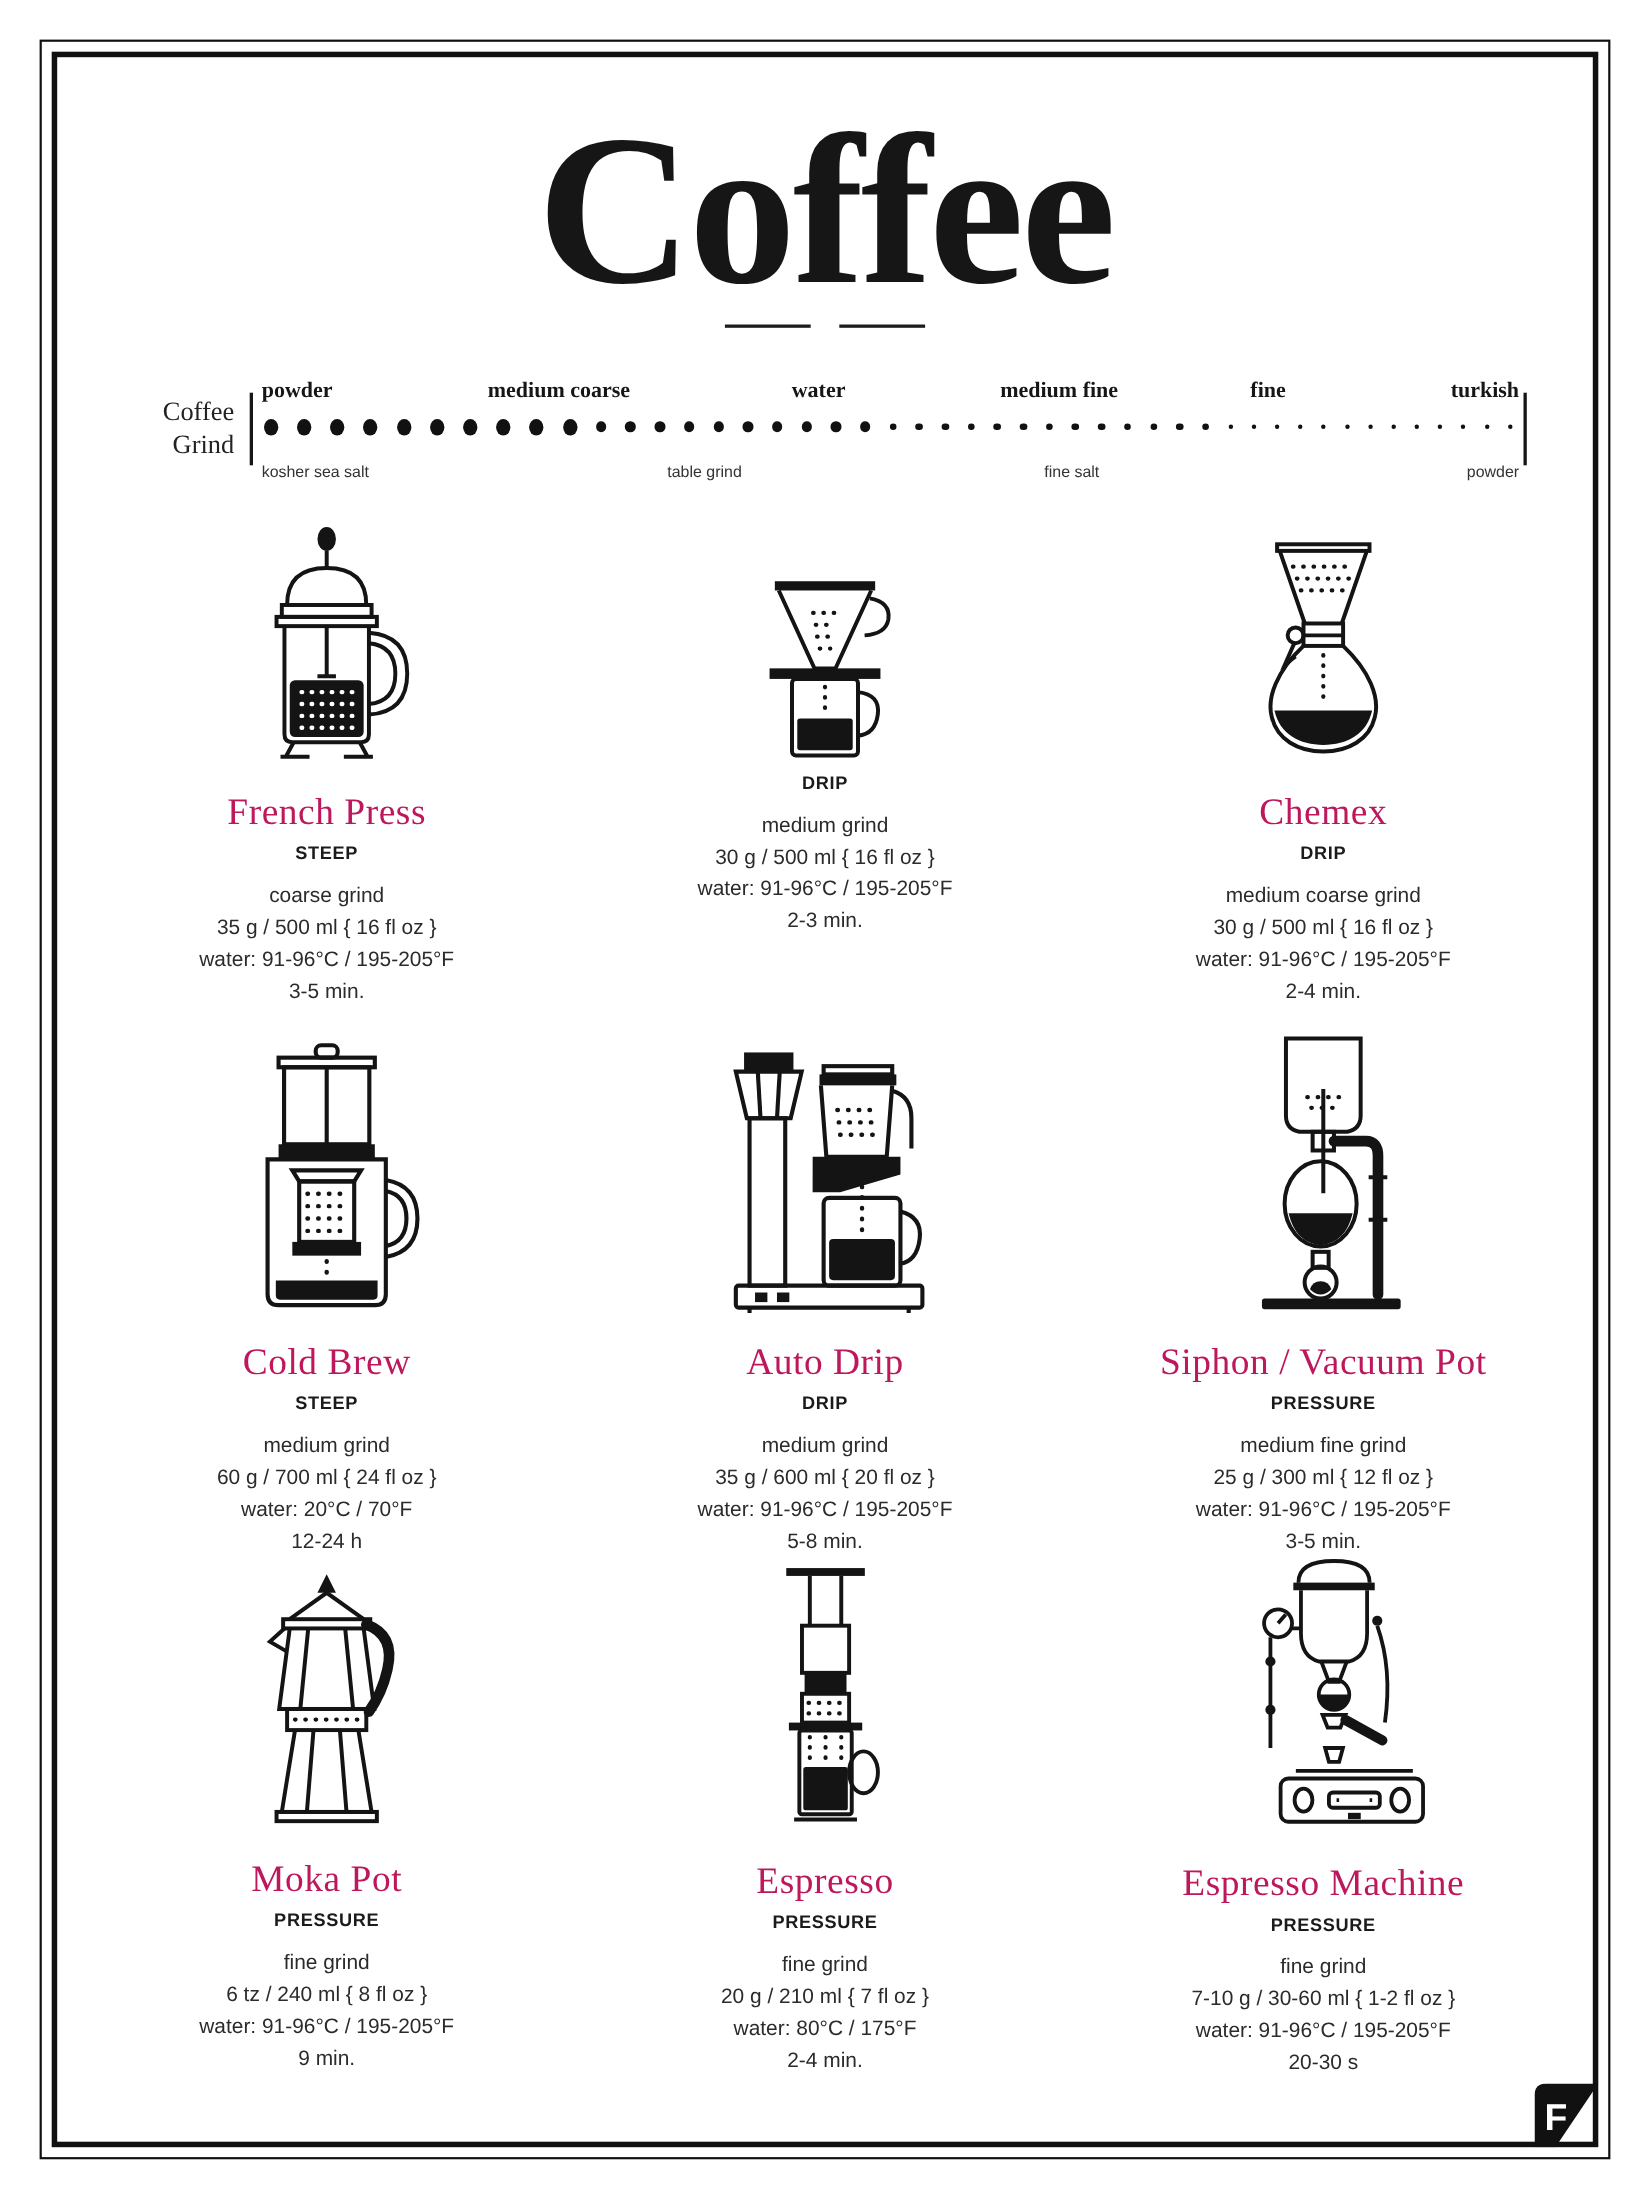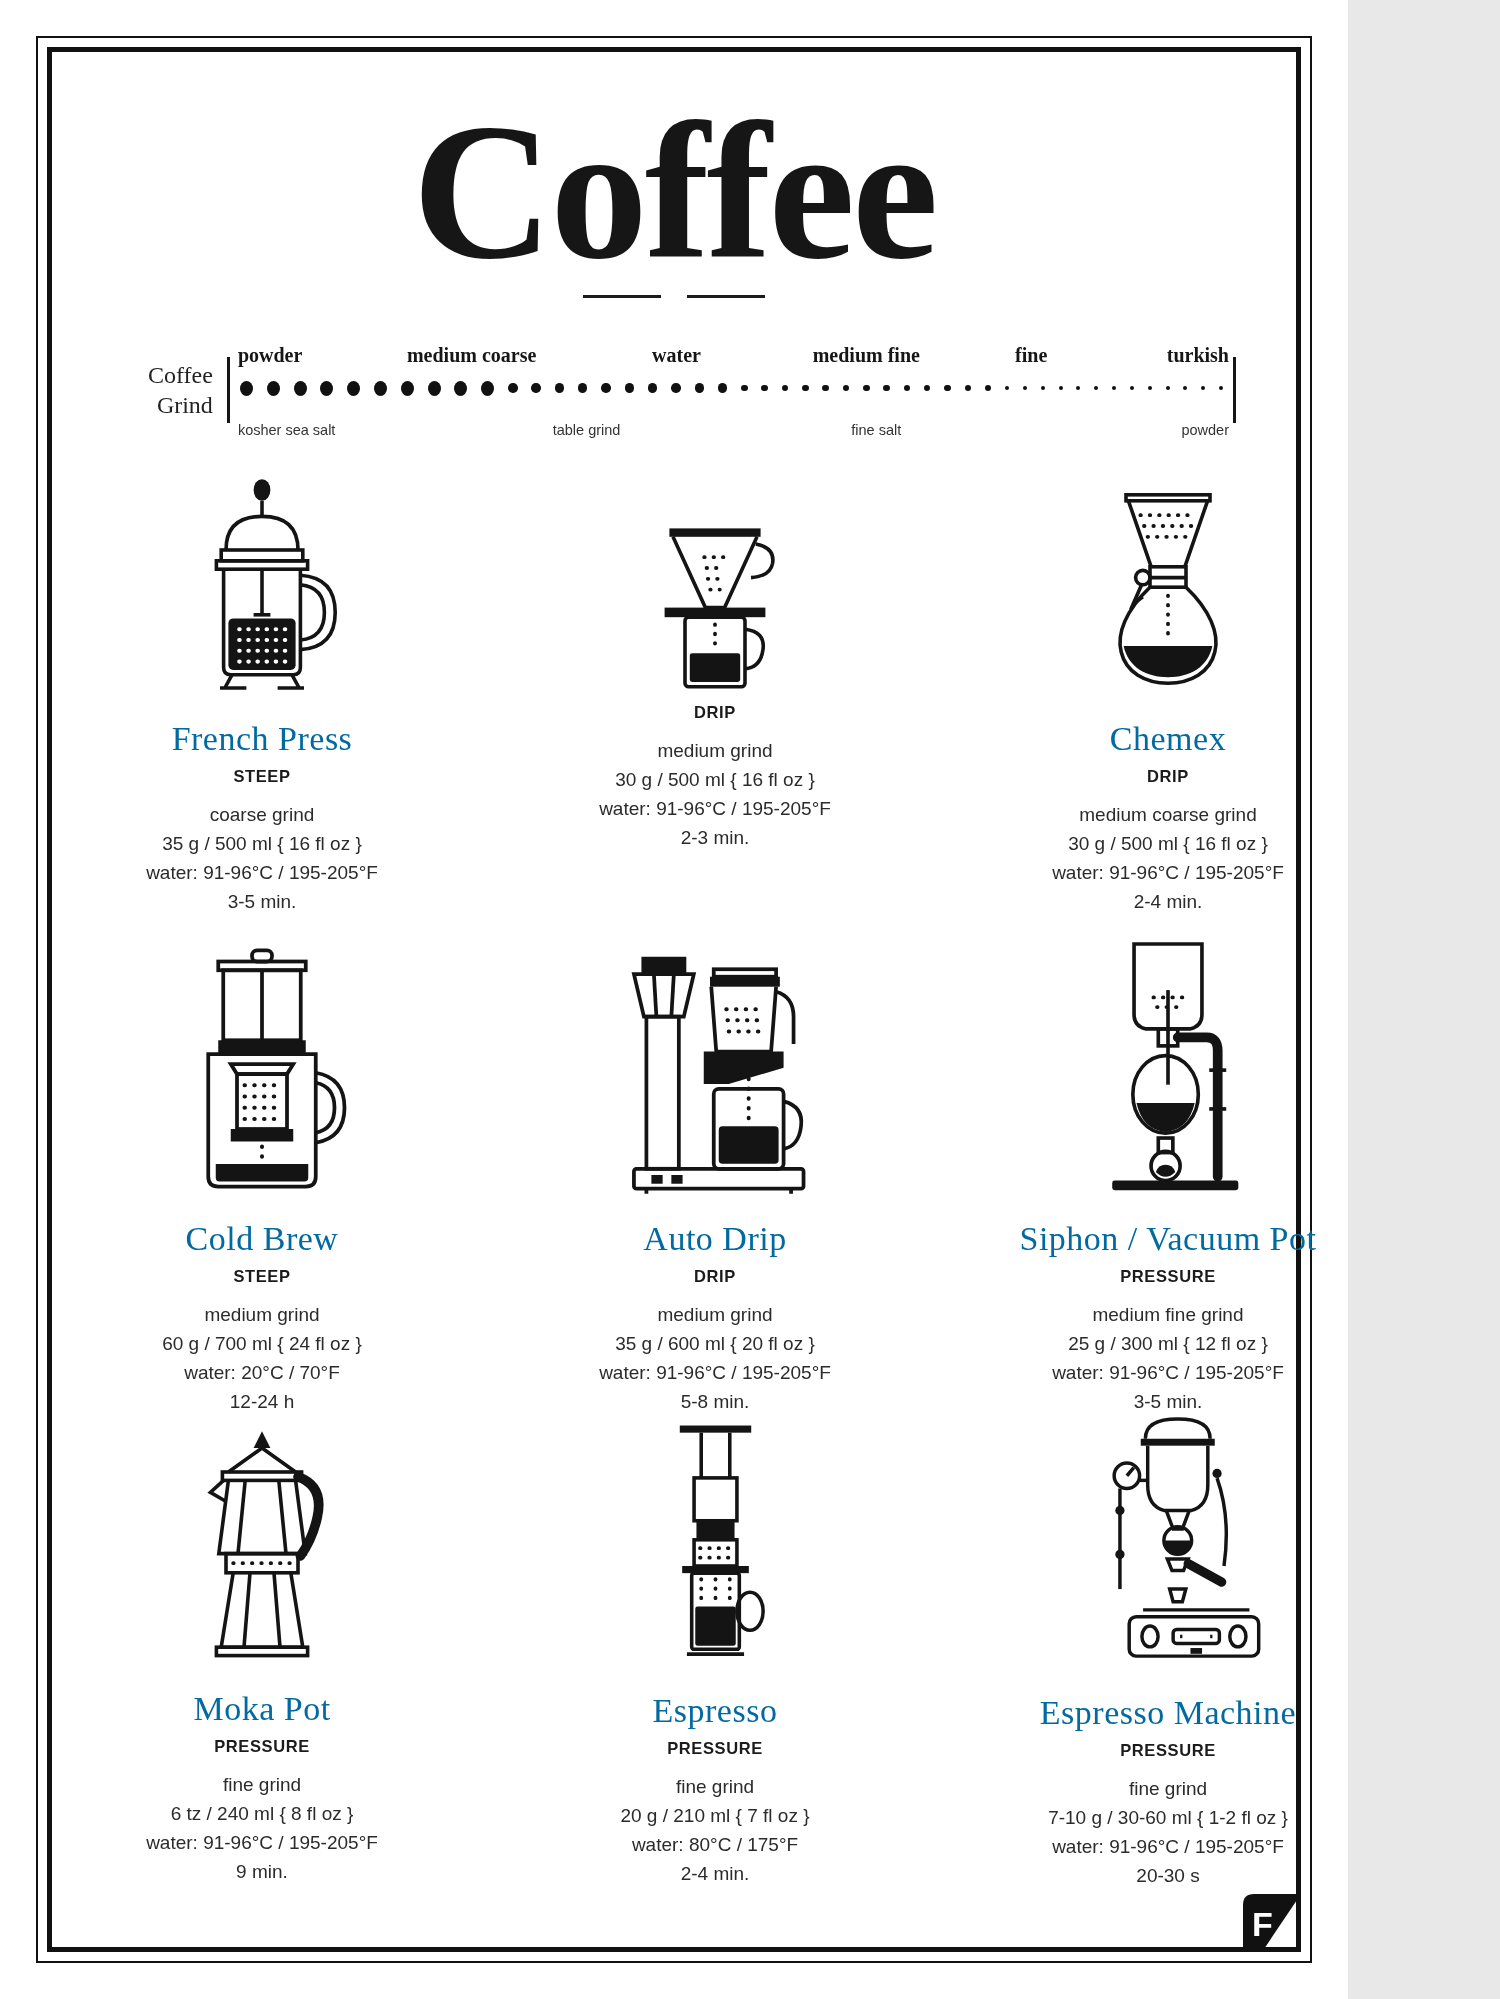--- a/index.html
+++ b/index.html
@@ -1,16 +1,16 @@
 <!DOCTYPE html>
 <html><head>
 <meta charset="utf-8">
 <style>
   html,body{margin:0;padding:0;background:#e8e8e8;}
-  .poster{position:relative;width:1348px;height:1999px;background:#fff;overflow:hidden;
+  .poster{position:relative;width:1500px;height:1999px;background:#fff;overflow:hidden;
           font-family:"Liberation Sans",sans-serif;color:#1a1a1a;}
   
   .frame-outer{position:absolute;inset:36px;border:2px solid #111;pointer-events:none;}
   .frame-inner{position:absolute;inset:47px;border:5px solid #111;pointer-events:none;}
 
   .content{position:absolute;inset:52px;top:52px;}
 
   
   .title{margin-top:42px;text-align:center;font-family:"Liberation Serif",serif;
          font-weight:700;font-size:195px;line-height:1.0;letter-spacing:-3px;color:#161616;}
@@ -37,21 +37,21 @@
 
   
   .grid{display:grid;grid-template-columns:420px 486px 420px;grid-template-rows:470px 490px 470px;
         margin:18px auto 0 auto;width:1326px;}
   .cell{display:flex;flex-direction:column;align-items:center;}
   .icon-area{display:flex;align-items:flex-end;justify-content:center;}
   .r1 .icon-area{height:238px;}
   .r2 .icon-area{height:272px;}
   .r3 .icon-area{height:252px;}
   .m-name{margin-top:26px;font-family:"Liberation Serif",serif;font-size:34px;
-          letter-spacing:0.5px;color:#0369a1;white-space:nowrap;}
+          letter-spacing:0.5px;color:#be185d;white-space:nowrap;}
   .m-type{margin-top:9px;font-size:16.5px;font-weight:700;letter-spacing:0.6px;color:#1b1b1b;}
   .m-details{margin-top:14px;font-size:19px;line-height:29px;color:#2b2b2b;text-align:center;}
 
   
   svg.ic{stroke:#141414;fill:none;stroke-width:3;}
   svg.ic .fill{fill:#141414;stroke:none;}
   svg.ic .wdots{stroke:#fff;stroke-width:3.4;stroke-dasharray:0.4 7.2;stroke-linecap:round;}
   svg.ic .kdots{stroke:#141414;stroke-width:3.2;stroke-dasharray:0.4 7.4;stroke-linecap:round;}
   svg.ic .thick{stroke-width:8;stroke-linecap:round;}
 

